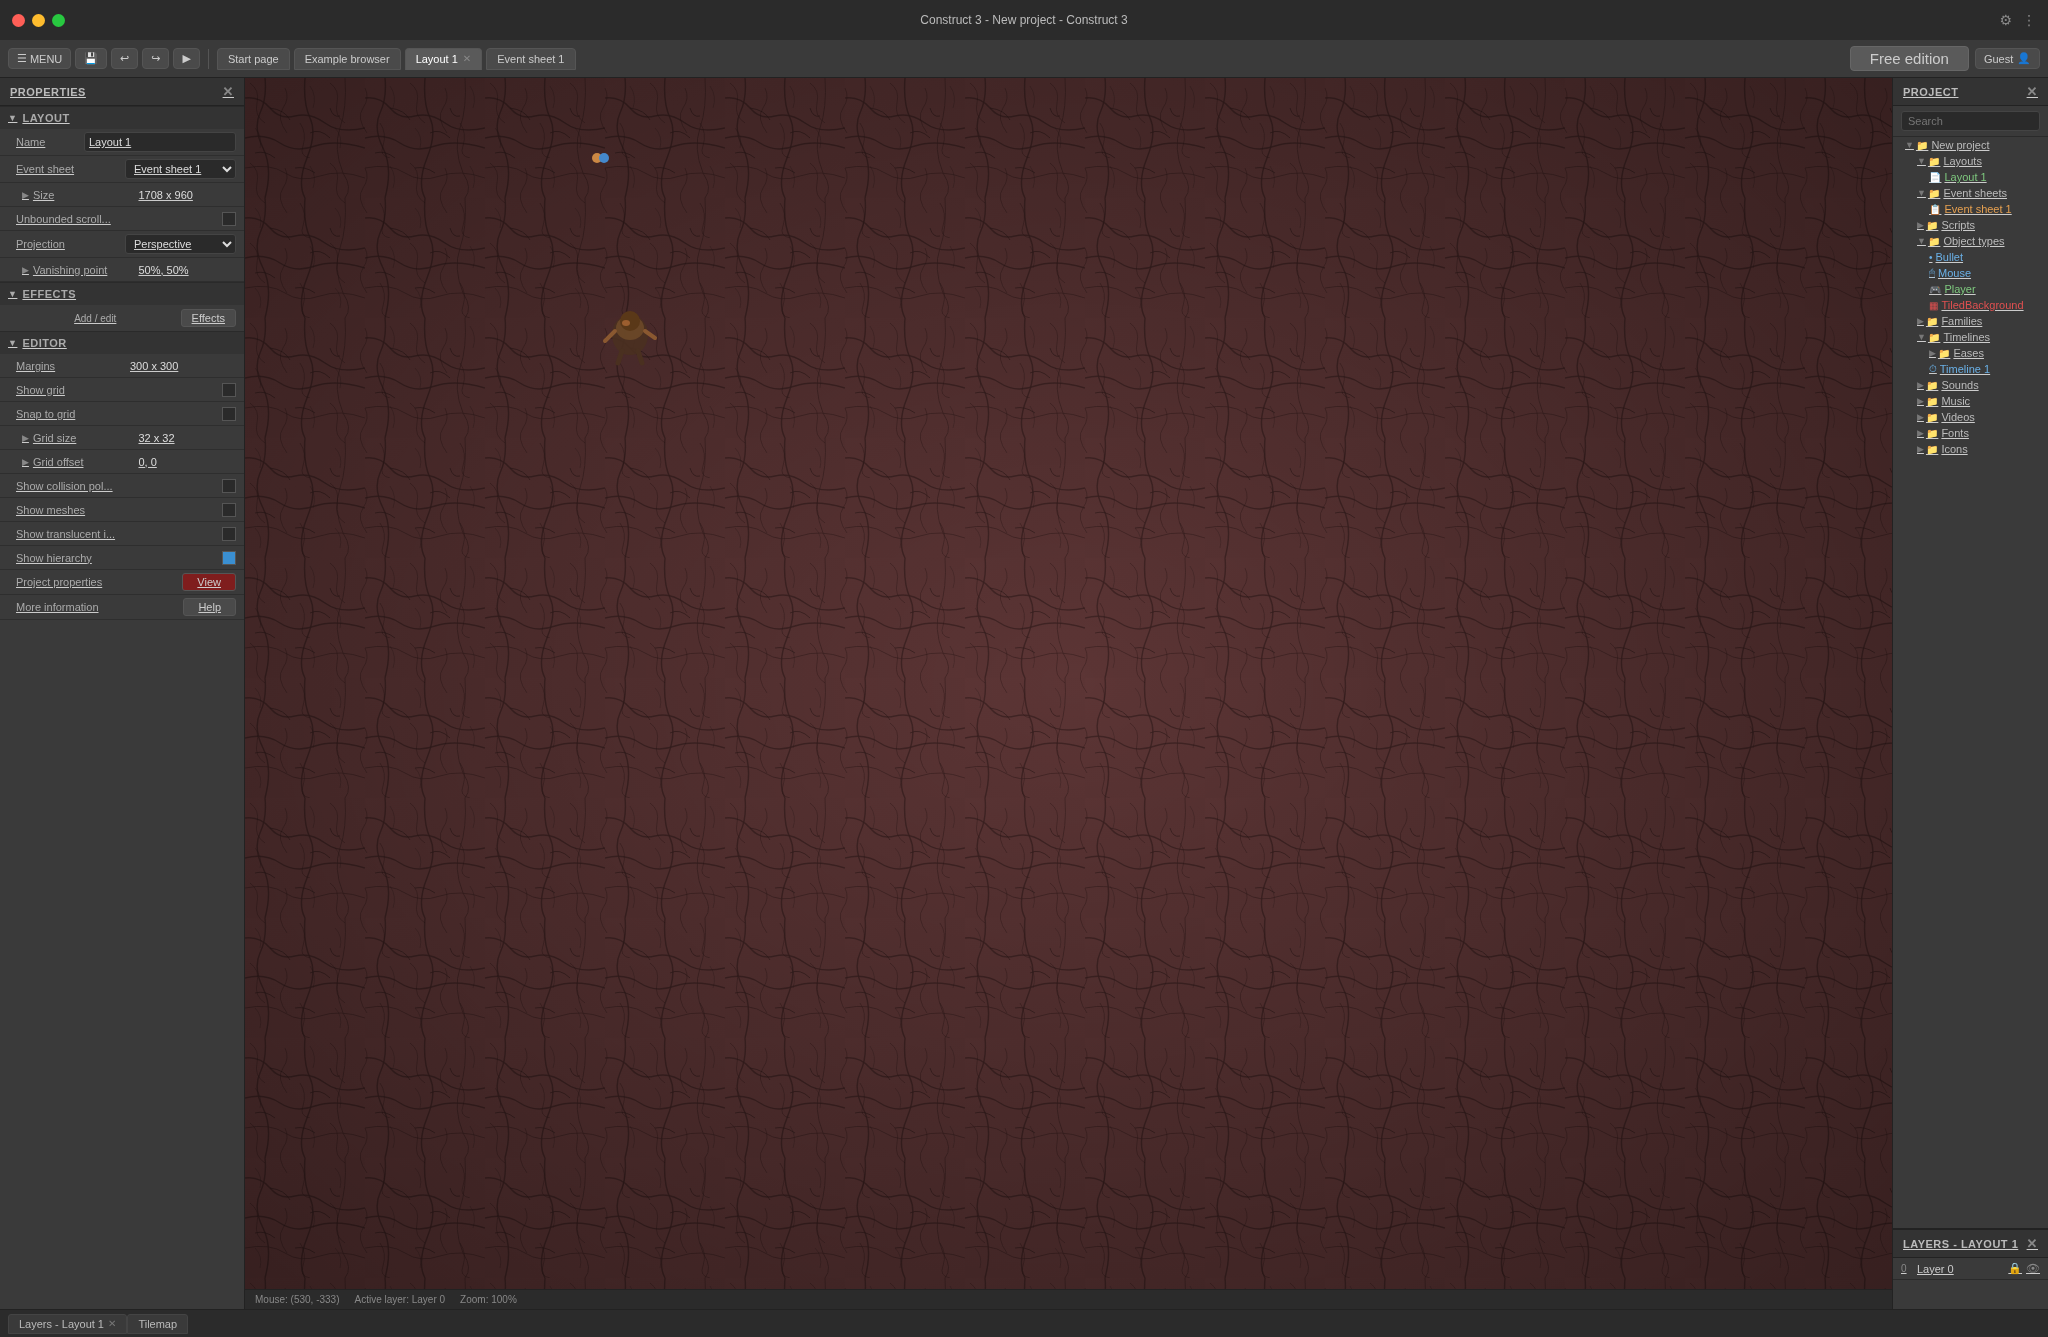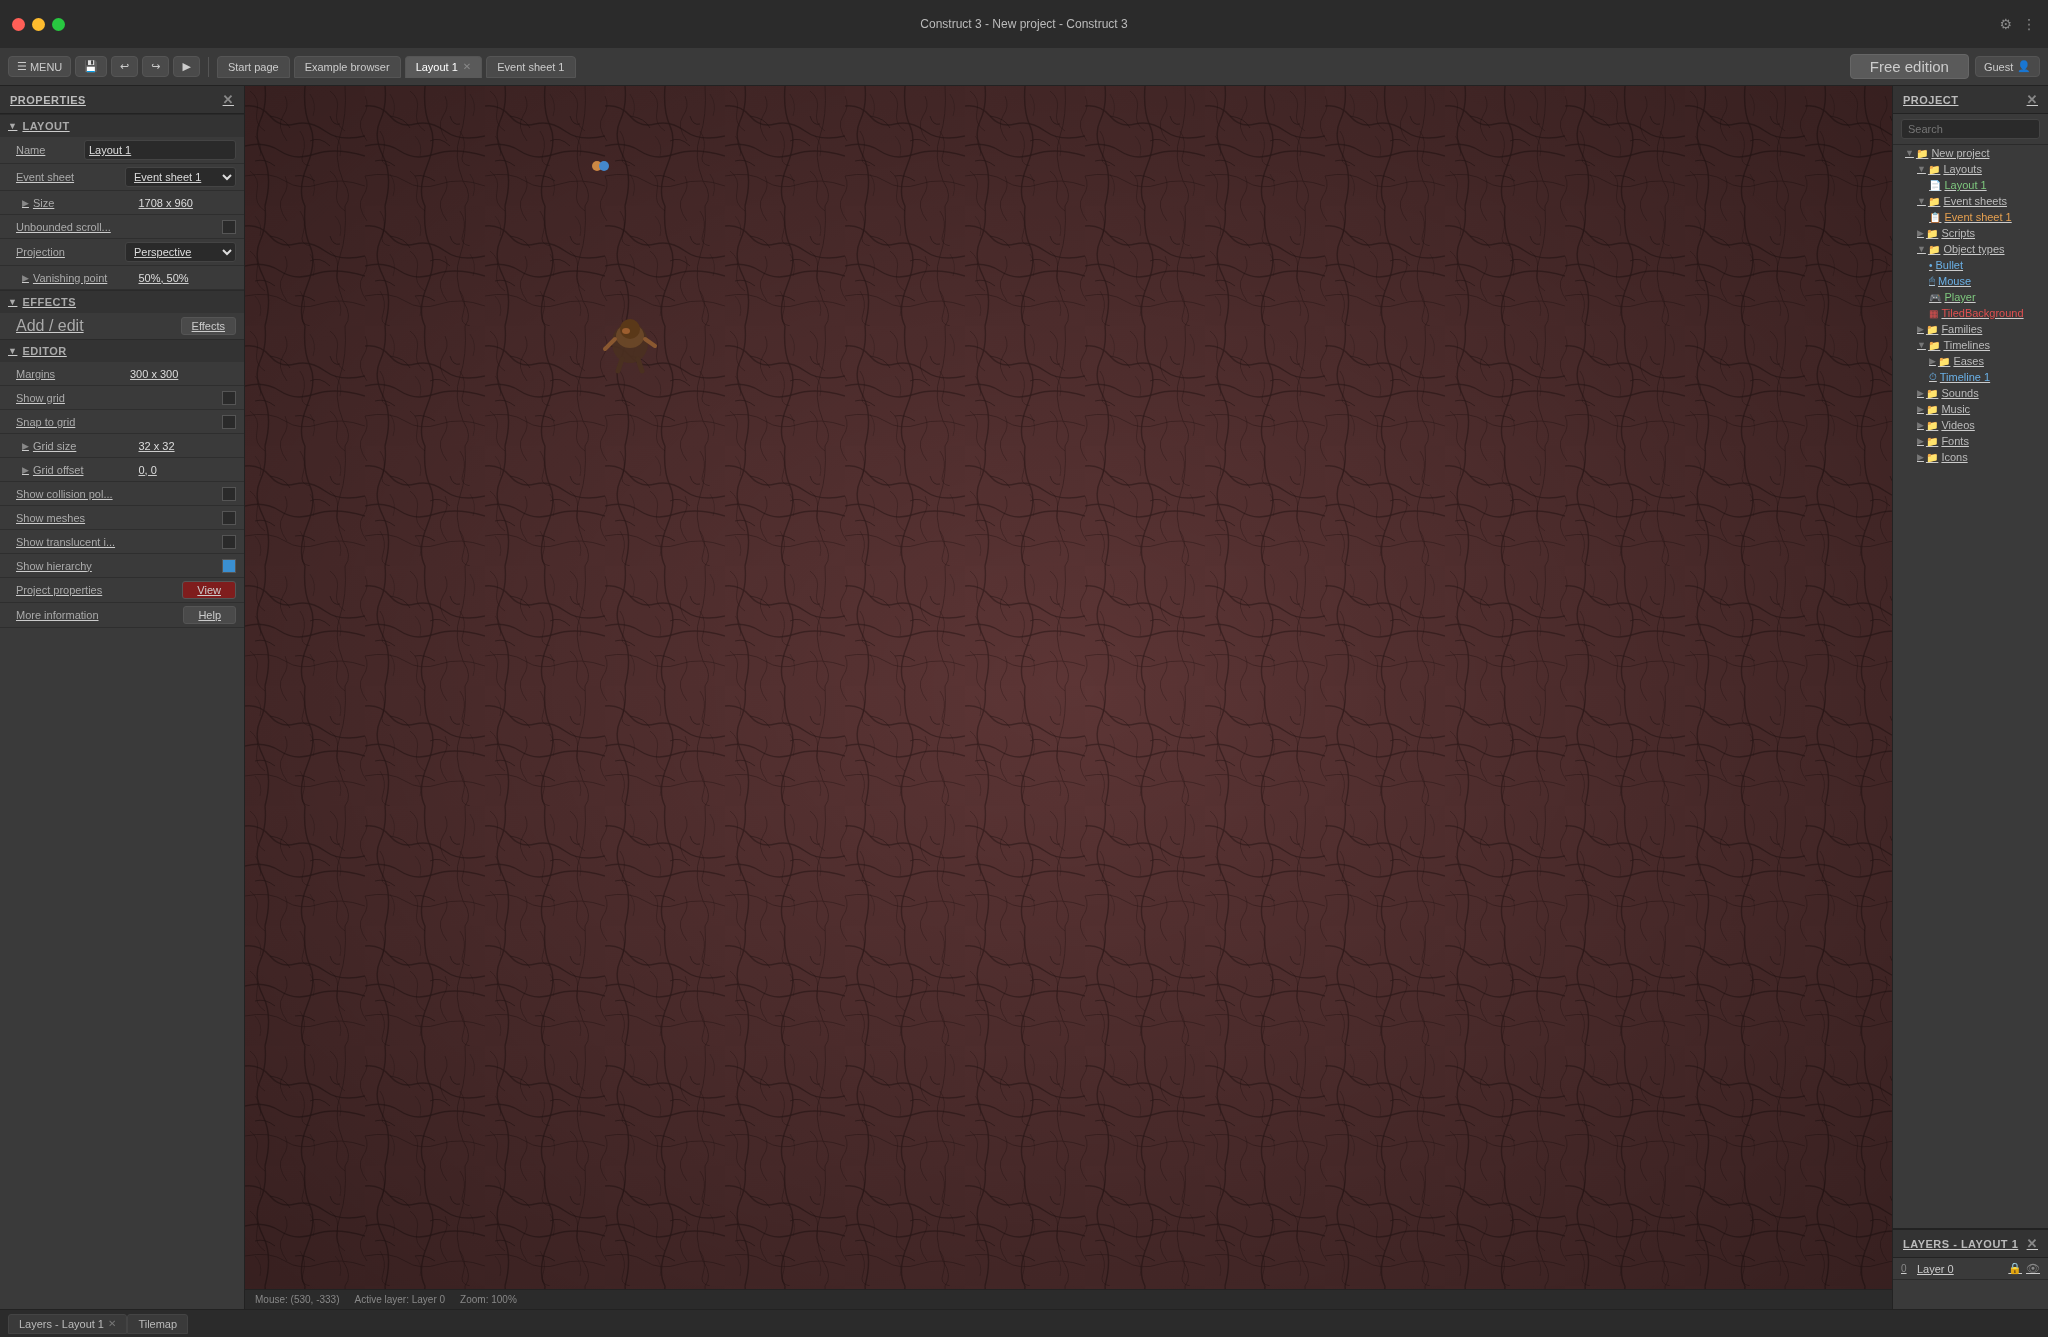--- a/index.html
+++ b/index.html
@@ -10,21 +10,21 @@
       color: #ccc;
       width: 2048px;
       height: 1337px;
       overflow: hidden;
       display: flex;
       flex-direction: column;
     }
 
     
     .titlebar {
-      height: 48px;
+      height: 40px;
       background: #2b2b2b;
       display: flex;
       align-items: center;
       justify-content: center;
       position: relative;
       -webkit-app-region: drag;
     }
     .titlebar-title {
       font-size: 12px;
       color: #bbb;
@@ -230,23 +230,23 @@
       background: #3a8fd1;
     }
     .effects-row {
       display: flex;
       align-items: center;
       padding: 4px 8px 4px 16px;
       gap: 6px;
     }
     .effects-label {
       color: #aaa;
-      font-size: 16px;
+      font-size: 10px;
       flex: 1;
-      text-align: left;
+      text-align: center;
     }
     .effects-btn {
       background: #4a4a4a;
       border: 1px solid #555;
       border-radius: 3px;
       color: #ccc;
       font-size: 11px;
       padding: 2px 10px;
       cursor: pointer;
     }

